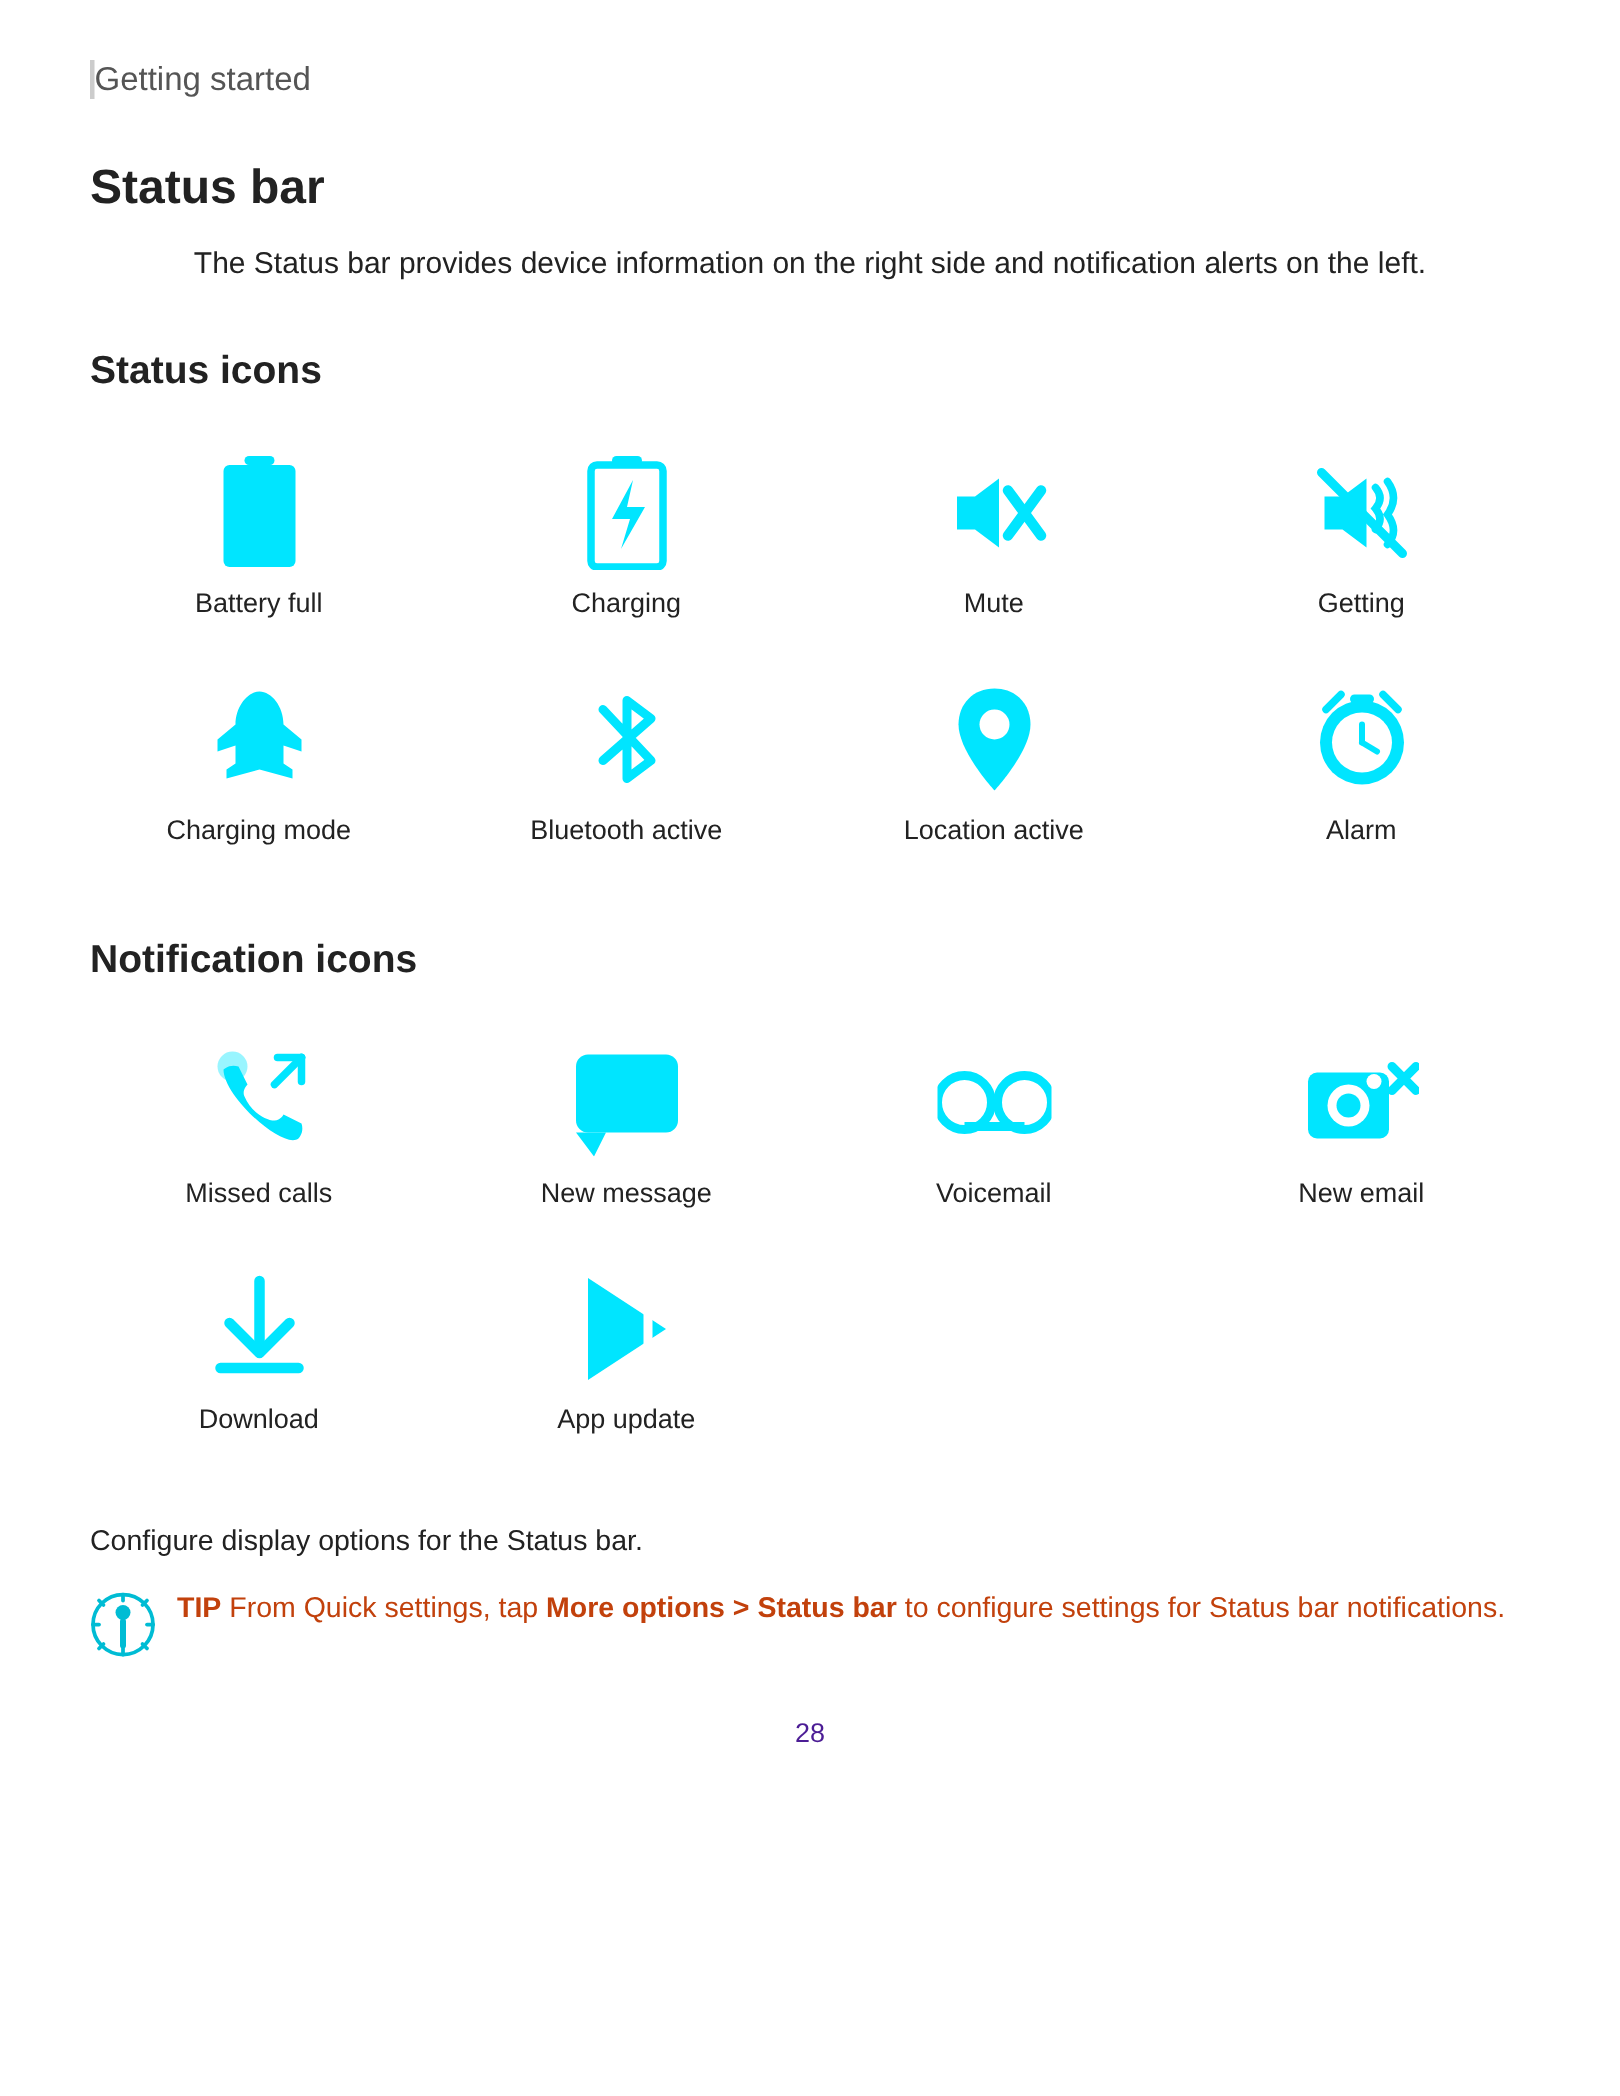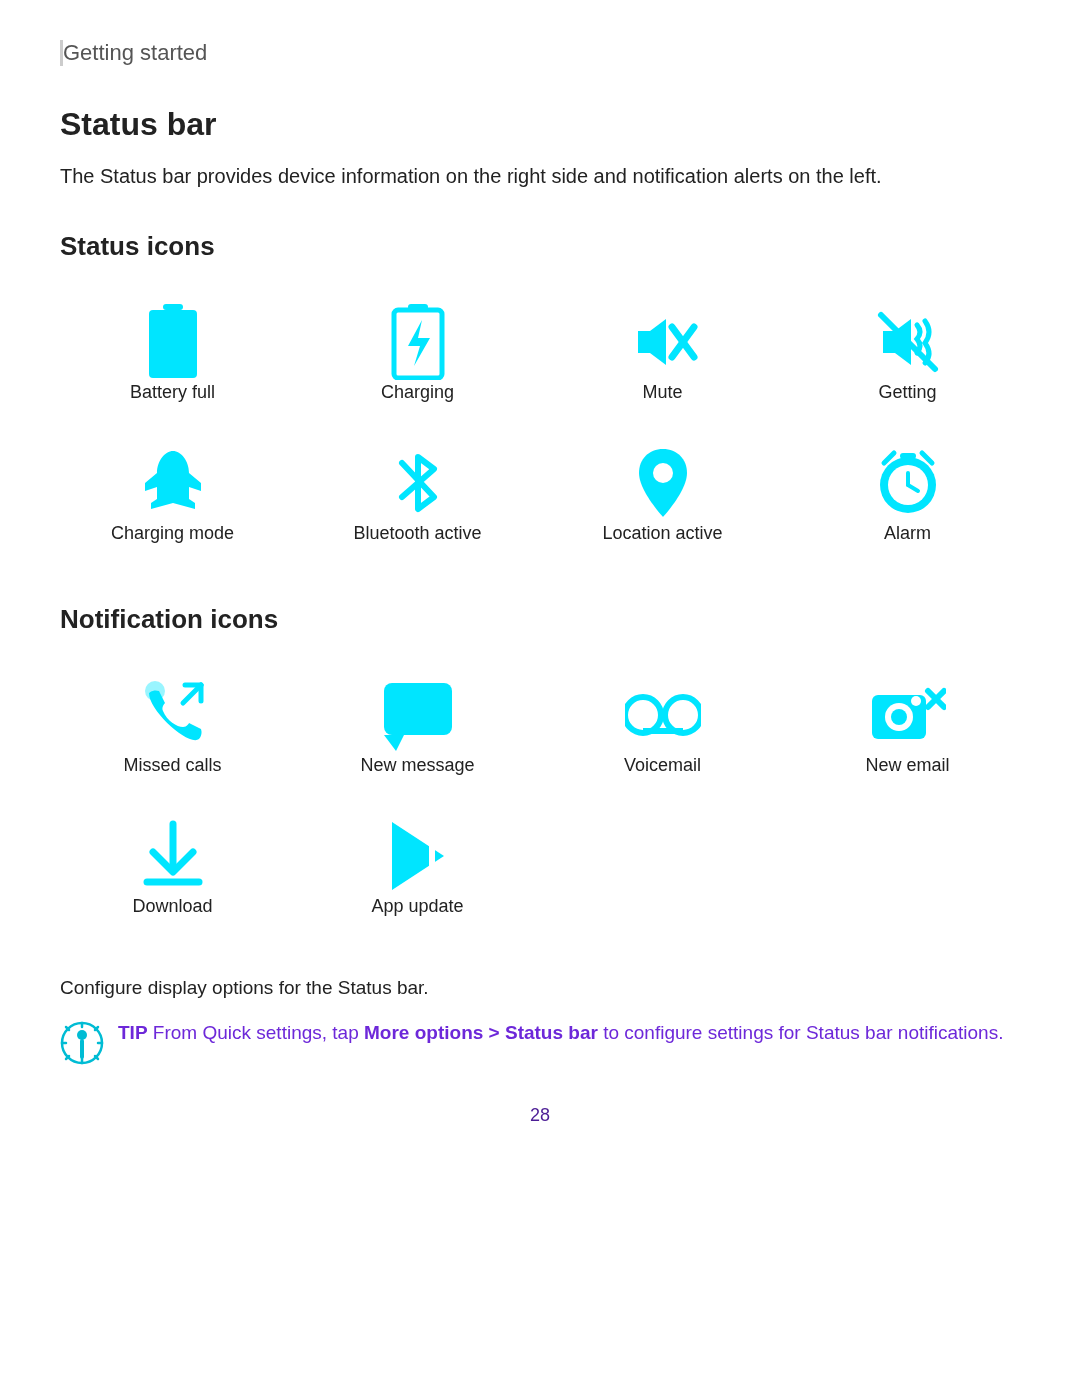--- a/index.html
+++ b/index.html
@@ -23,37 +23,38 @@
     .section-title {
       font-size: 32px;
       font-weight: 700;
       margin-bottom: 18px;
     }
     .section-desc {
       font-size: 20px;
       line-height: 1.5;
       margin-bottom: 40px;
       color: #222;
+      text-align: center;
     }
     .subsection-title {
       font-size: 26px;
       font-weight: 700;
       margin-bottom: 30px;
     }
     .icon-grid {
       display: grid;
       grid-template-columns: repeat(4, 1fr);
       gap: 10px 20px;
       margin-bottom: 40px;
     }
     .icon-item {
       display: flex;
       flex-direction: column;
       align-items: center;
-      gap: 0;
+      gap: 10px;
       padding: 10px 0 20px 0;
     }
     .icon-svg {
       width: 80px;
       height: 80px;
       display: flex;
       align-items: center;
       justify-content: center;
     }
     .icon-label {
@@ -69,21 +70,21 @@
     }
     .tip-icon {
       width: 44px;
       height: 44px;
       flex-shrink: 0;
       margin-top: 2px;
     }
     .tip-text {
       font-size: 19px;
       line-height: 1.5;
-      color: #6d28d9;
+      color: #c2410c;
     }
     .tip-text strong {
       font-weight: 700;
     }
     .configure-text {
       font-size: 19px;
       margin-bottom: 20px;
       color: #222;
     }
     .page-number {

